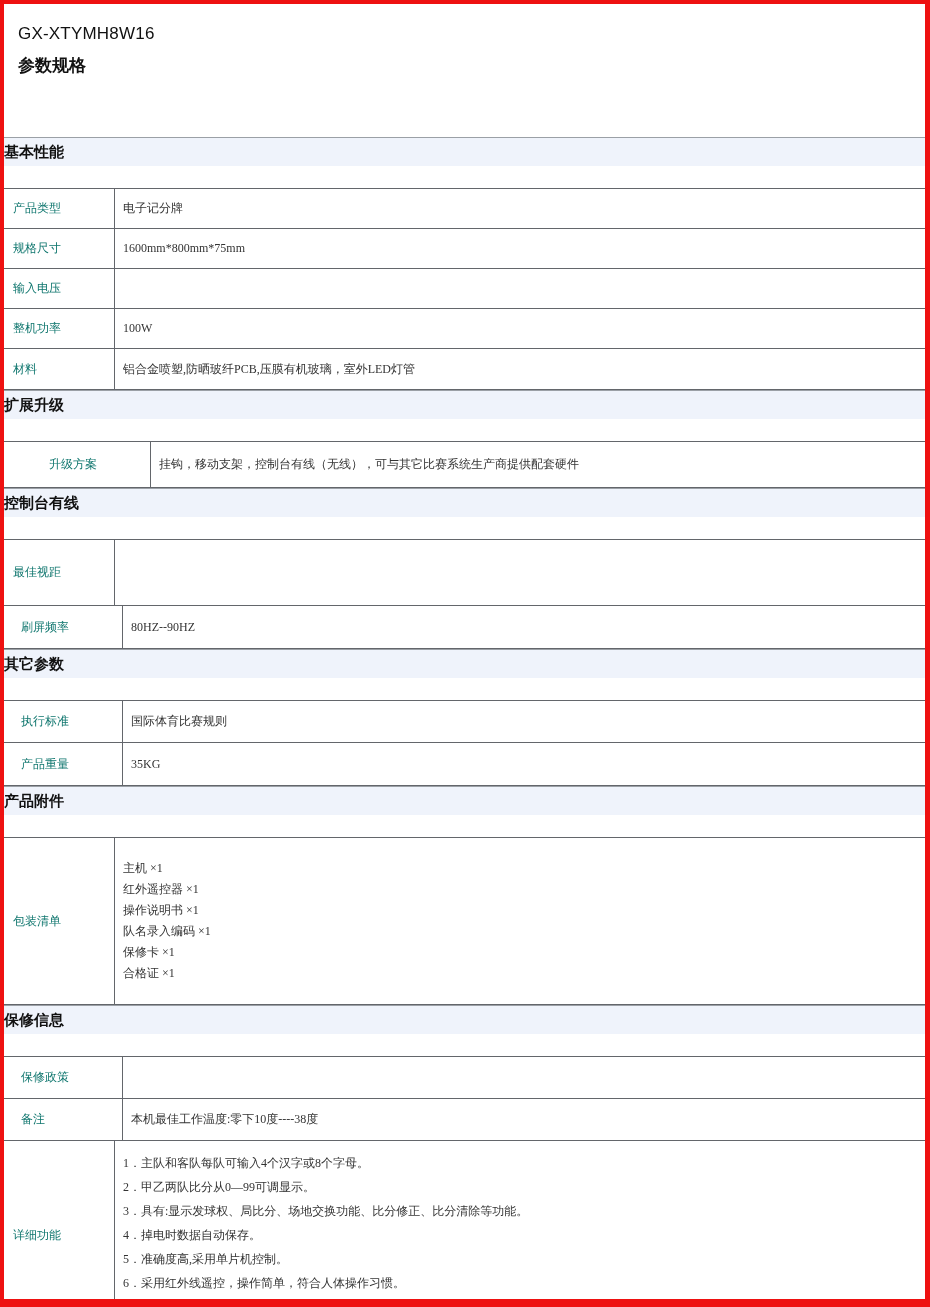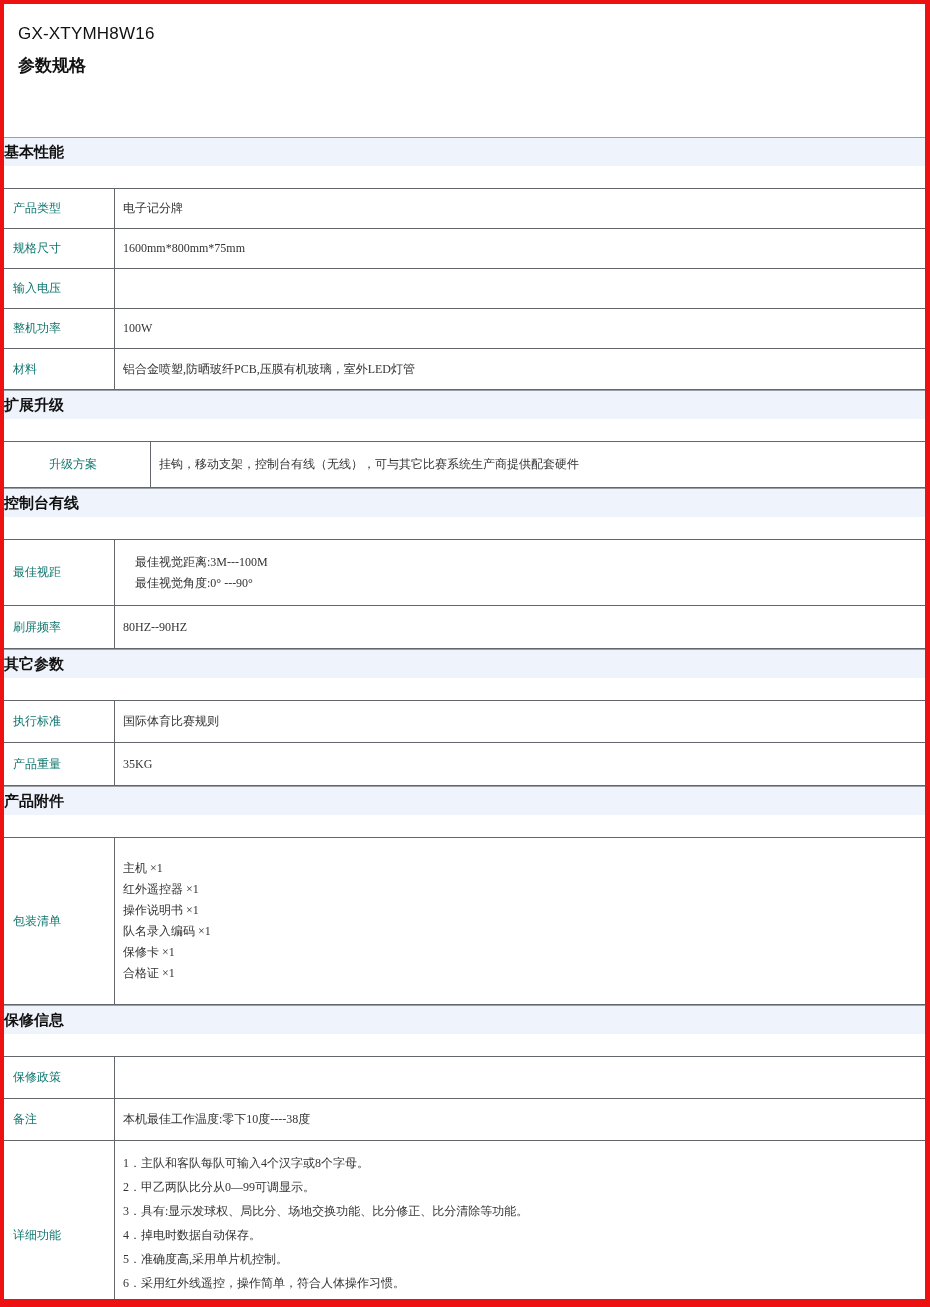--- a/index.html
+++ b/index.html
@@ -45,21 +45,21 @@
     font-family:"Liberation Serif","DejaVu Serif",serif;
     font-size:12px; color:#333;
     white-space:pre-line;
     line-height:21px;
   }
 
   
   .h40 { min-height:40px; }
   .h45 { min-height:45px;padding-left:36px; }
   .h66 { min-height:66px;gap:12px; }
-  .h42 { min-height:42px; }
+  .h42 { min-height:42px;padding-left:8px; }
   .h166 { min-height:166px; }
   .h188 { min-height:188px; }
   .h188 .spec-value { line-height:24px; }
 </style>
 </head>
 <body>
 
 <div class="page">
 
   <div class="title-area">
@@ -100,22 +100,20 @@
         <div class="spec-value">挂钩，移动支架，控制台有线（无线），可与其它比赛系统生产商提供配套硬件</div>
       </div>
     </div>
   </div>
 
   <div class="section">
     <div class="section-header">控制台有线</div>
     <div class="rows">
       <div class="spec-row h66">
         <div class="spec-label">最佳视距</div>
-        <div class="spec-value">最佳视觉距离:3M---100M
-最佳视觉角度:0° ---90°</div>
       </div>
       <div class="spec-row h42">
         <div class="spec-label">刷屏频率</div>
         <div class="spec-value">80HZ--90HZ</div>
       </div>
     </div>
   </div>
 
   <div class="section">
     <div class="section-header">其它参数</div>

